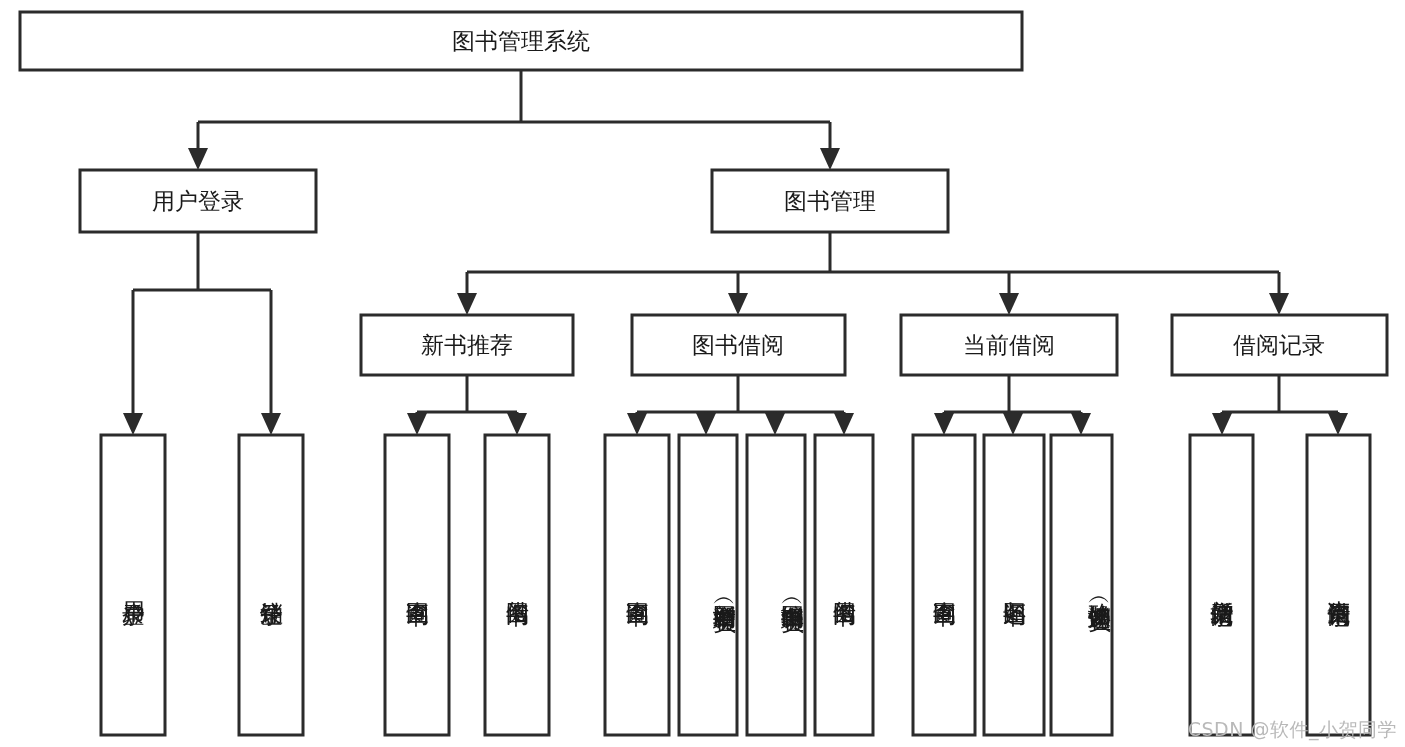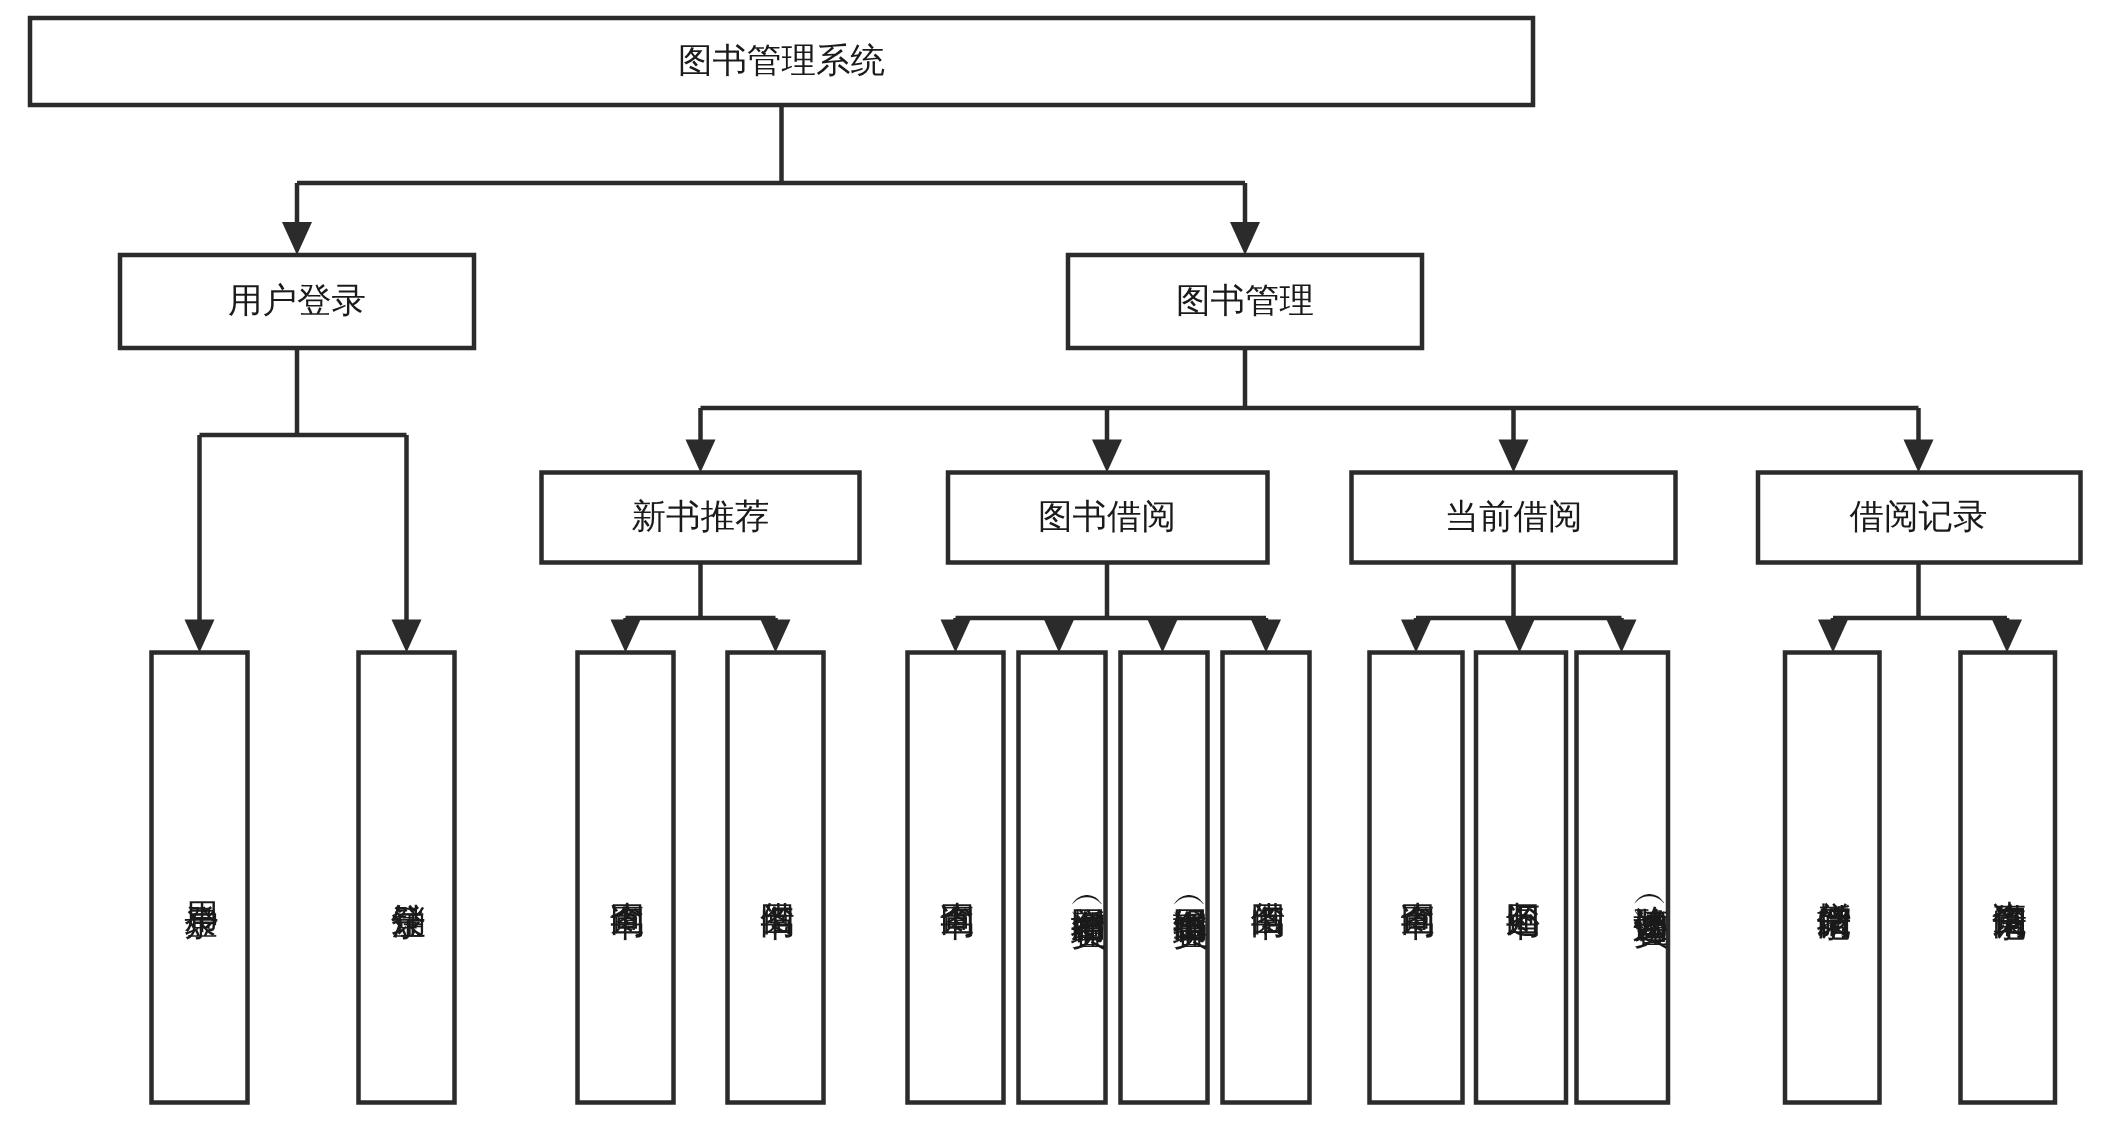--- a/index.html
+++ b/index.html
@@ -213,13 +213,14 @@
   <div class="leaf-label-wrap" style="left:747px; top:435px; width:58px; height:300px; align-items:flex-start; padding-top:10px;">编辑图书（管理员）</div>
   <div class="leaf-label-wrap" style="left:815px; top:435px; width:58px; height:300px;">借阅图书</div>
 
   <div class="leaf-label-wrap" style="left:913px; top:435px; width:62px; height:300px;">查询图书</div>
   <div class="leaf-label-wrap" style="left:984px; top:435px; width:60px; height:300px;">归还图书</div>
   <div class="leaf-label-wrap" style="left:1051px; top:435px; width:61px; height:300px; align-items:flex-start; padding-top:8px;">确认归还（管理员）</div>
 
   <div class="leaf-label-wrap" style="left:1190px; top:435px; width:63px; height:300px;">新增借阅记录</div>
   <div class="leaf-label-wrap" style="left:1307px; top:435px; width:63px; height:300px;">查询借阅记录</div>
 
+  <div class="watermark">CSDN @软件_小贺同学</div>
 </div>
 
 </body></html>

